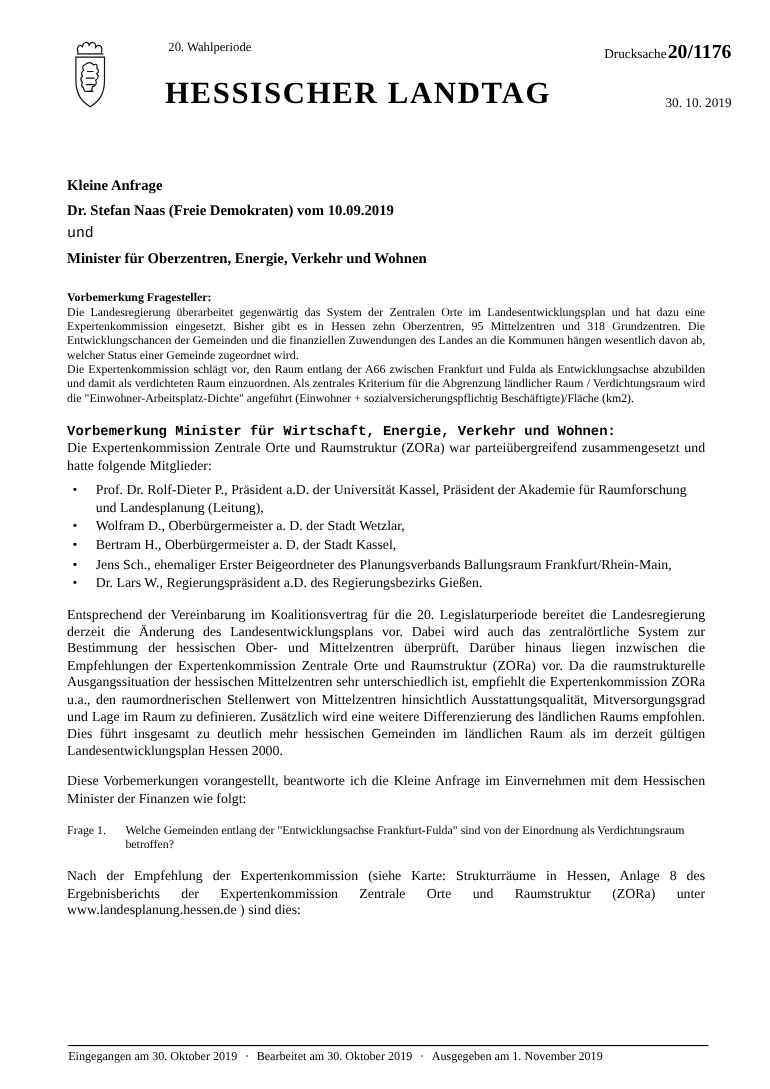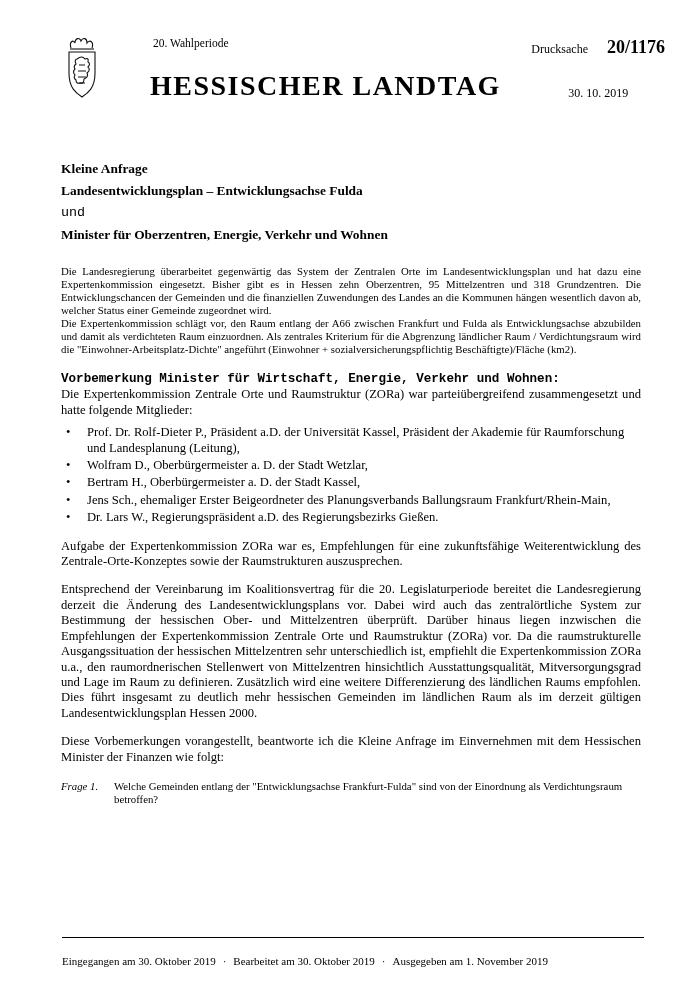--- a/index.html
+++ b/index.html
@@ -16,22 +16,22 @@
   
   .coat { position: absolute; left: 62px; top: 35px; width: 40px; height: 76px; }
   .wahlperiode { position: absolute; left: 153px; top: 37px; font-size: 11.5px; }
   .landtag-title {
     position: absolute; left: 150px; top: 70px;
     font-size: 28px; font-weight: 700; letter-spacing: 1.5px; white-space: nowrap;
     margin: 0;
   }
   .header-right { position: absolute; right: 35px; top: 37px; text-align: right; }
   .ds-line { font-size: 12px; }
-  .ds-number { font-size: 18px; font-weight: 700; margin-left: 19px; }
-  .doc-date { margin-top: 28px; font-size: 12px; text-align: center; }
+  .ds-number { font-size: 18px; font-weight: 700; margin-left: 1px; }
+  .doc-date { margin-top: 28px; font-size: 12px; }
 
   
   .content { position: absolute; left: 61px; top: 158px; width: 580px; }
 
   .intro-line { font-size: 13.4px; font-weight: 700; line-height: 22px; }
   .intro-line.normal { font-weight: 400; font-family: Liberation Mono, monospace; }
 
   .smallprint { margin-top: 19px; font-size: 10.8px; line-height: 13px; text-align: justify; }
   .sp-heading { font-weight: 700; }
 
@@ -40,29 +40,29 @@
   .jpara { text-align: justify; }
 
   .member-list { margin-top: 7px; }
   .member { display: flex; margin: 0 0 2px 0; }
   .blt { width: 21px; padding-left: 5px; flex: none; }
   .member-text { flex: 1; }
 
   .para { margin-top: 13px; }
 
   .frage { margin-top: 15px; display: flex; font-size: 10.8px; line-height: 13px; }
-  .frage-label { width: 53px; flex: none; font-style: italic; }
+  .frage-label { width: 53px; flex: none; }
   .frage-text { flex: 1; }
 
   .antwort-para { margin-top: 14px; font-size: 12.6px; line-height: 15.4px; text-align: justify; }
 
   
   .footer {
     position: absolute; left: 62px; right: 56px; bottom: 20px;
-    border-top: 1px solid #000; padding-top: 15px;
+    border-top: 1px solid #000; padding-top: 2px;
     font-size: 11px; line-height: 17px;
   }
   .sep { margin: 0 7px; }
 </style>
 </head>
 <body>
 
 <div class="page">
 
   <div class="coat">
@@ -81,25 +81,26 @@
   <div class="header-right">
     <div class="ds-line">
       <span>Drucksache</span><span class="ds-number">20/1176</span>
     </div>
     <div class="doc-date">30. 10. 2019</div>
   </div>
 
   <div class="content">
 
     <div class="intro-line">Kleine Anfrage</div>
-    <div class="intro-line">Landesentwicklungsplan – Entwicklungsachse Fulda</div>
+    <div class="intro-line">Dr. Stefan Naas (Freie Demokraten) vom 10.09.2019</div>
     <div class="intro-line normal">und</div>
     <div class="intro-line">Minister für Oberzentren, Energie, Verkehr und Wohnen</div>
 
     <div class="smallprint">
+      <div class="sp-heading">Vorbemerkung Fragesteller:</div>
       <div>Die Landesregierung überarbeitet gegenwärtig das System der Zentralen Orte im Landesentwicklungsplan und hat dazu eine Expertenkommission eingesetzt. Bisher gibt es in Hessen zehn Oberzentren, 95 Mittelzentren und 318 Grundzentren. Die Entwicklungschancen der Gemeinden und die finanziellen Zuwendungen des Landes an die Kommunen hängen wesentlich davon ab, welcher Status einer Gemeinde zugeordnet wird.</div>
       <div>Die Expertenkommission schlägt vor, den Raum entlang der A66 zwischen Frankfurt und Fulda als Entwicklungsachse abzubilden und damit als verdichteten Raum einzuordnen. Als zentrales Kriterium für die Abgrenzung ländlicher Raum / Verdichtungsraum wird die "Einwohner-Arbeitsplatz-Dichte" angeführt (Einwohner + sozialversicherungspflichtig Beschäftigte)/Fläche (km2).</div>
     </div>
 
     <div class="body-sec">
       <div class="sec-heading">Vorbemerkung Minister für Wirtschaft, Energie, Verkehr und Wohnen:</div>
       <div class="jpara">Die Expertenkommission Zentrale Orte und Raumstruktur (ZORa) war parteiübergreifend zusammengesetzt und hatte folgende Mitglieder:</div>
 
       <div class="member-list">
         <div class="member">
@@ -117,30 +118,30 @@
         <div class="member">
           <span class="blt">•</span>
           <span class="member-text">Jens Sch., ehemaliger Erster Beigeordneter des Planungsverbands Ballungsraum Frankfurt/Rhein-Main,</span>
         </div>
         <div class="member">
           <span class="blt">•</span>
           <span class="member-text">Dr. Lars W., Regierungspräsident a.D. des Regierungsbezirks Gießen.</span>
         </div>
       </div>
 
-      <div class="para jpara">Aufgabe der Expertenkommission ZORa war es, Empfehlungen für eine zukunftsfähige Weiterentwicklung des Zentrale-Orte-Konzeptes sowie der Raumstrukturen auszusprechen.</div>
       <div class="para jpara">Entsprechend der Vereinbarung im Koalitionsvertrag für die 20. Legislaturperiode bereitet die Landesregierung derzeit die Änderung des Landesentwicklungsplans vor. Dabei wird auch das zentralörtliche System zur Bestimmung der hessischen Ober- und Mittelzentren überprüft. Darüber hinaus liegen inzwischen die Empfehlungen der Expertenkommission Zentrale Orte und Raumstruktur (ZORa) vor. Da die raumstrukturelle Ausgangssituation der hessischen Mittelzentren sehr unterschiedlich ist, empfiehlt die Expertenkommission ZORa u.a., den raumordnerischen Stellenwert von Mittelzentren hinsichtlich Ausstattungsqualität, Mitversorgungsgrad und Lage im Raum zu definieren. Zusätzlich wird eine weitere Differenzierung des ländlichen Raums empfohlen. Dies führt insgesamt zu deutlich mehr hessischen Gemeinden im ländlichen Raum als im derzeit gültigen Landesentwicklungsplan Hessen 2000.</div>
       <div class="para jpara">Diese Vorbemerkungen vorangestellt, beantworte ich die Kleine Anfrage im Einvernehmen mit dem Hessischen Minister der Finanzen wie folgt:</div>
     </div>
 
     <div class="frage">
       <span class="frage-label">Frage 1.</span>
       <span class="frage-text">Welche Gemeinden entlang der "Entwicklungsachse Frankfurt-Fulda" sind von der Einordnung als Verdichtungsraum betroffen?</span>
     </div>
 
+    <div class="antwort-para">Nach der Empfehlung der Expertenkommission (siehe Karte: Strukturräume in Hessen, Anlage 8 des Ergebnisberichts der Expertenkommission Zentrale Orte und Raumstruktur (ZORa) unter www.landesplanung.hessen.de ) sind dies:</div>
 
   </div>
 
   <div class="footer">
     <div>
       <span>Eingegangen am 30. Oktober 2019</span><span class="sep">·</span><span>Bearbeitet am 30. Oktober 2019</span><span class="sep">·</span><span>Ausgegeben am 1. November 2019</span>
     </div>
   </div>
 
 </div>

